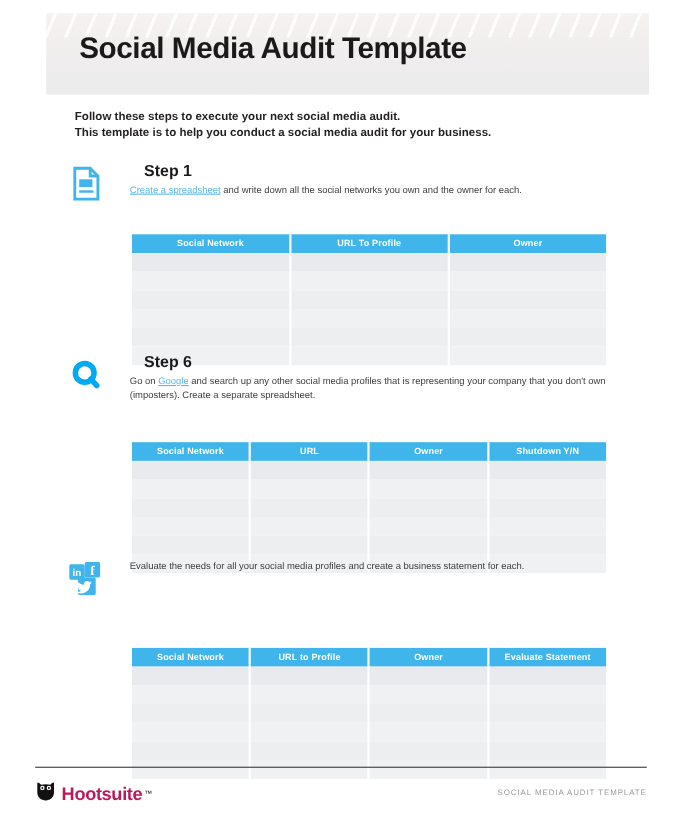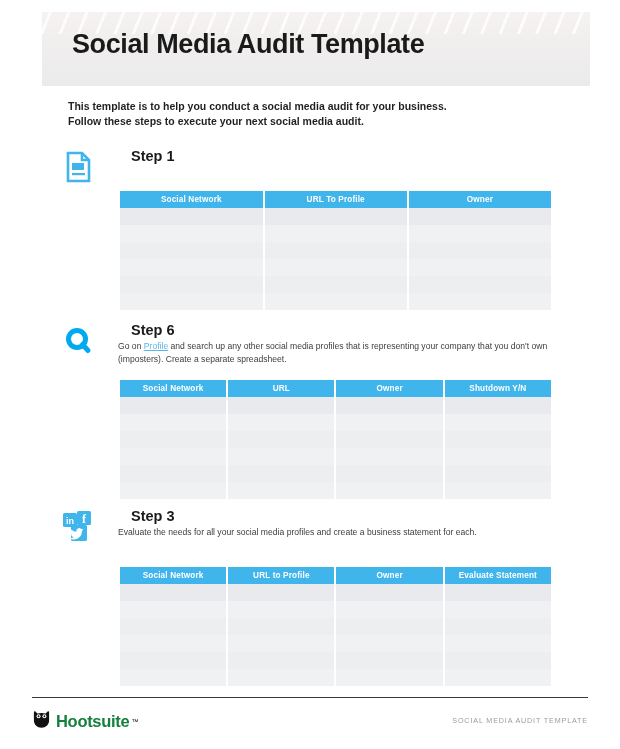--- a/index.html
+++ b/index.html
@@ -102,20 +102,21 @@
     text-decoration: underline;
   }
 
   
   .audit-table {
     position: absolute;
     left: 120px;
     width: 431px;
     border-collapse: collapse;
     table-layout: fixed;
+    margin-top: 22px;
   }
   .audit-table th {
     background: #3fb5ec;
     color: #ffffff;
     font-size: 8.2px;
     font-weight: bold;
     letter-spacing: .15px;
     height: 17px;
     text-align: center;
     border-right: 2px solid #ffffff;
@@ -152,21 +153,21 @@
     position: absolute;
     left: 0;
     top: 0;
     display: flex;
     align-items: center;
     gap: 5px;
   }
   .brand-name {
     font-size: 16.5px;
     font-weight: bold;
-    color: #15803d;
+    color: #be185d;
     letter-spacing: -0.3px;
   }
   .brand-tm {
     font-size: 7px;
     color: #121212;
     vertical-align: super;
     margin-left: -3px;
   }
   .footer-right {
     position: absolute;
@@ -181,35 +182,36 @@
 </style>
 </head>
 <body>
 
 <div class="header-band">
   <div class="header-stripes"></div>
   <div class="header-title">Social Media Audit Template</div>
 </div>
 
 <div class="intro">
+  <div>Follow these steps to execute your next social media audit.</div>
   <div>This template is to help you conduct a social media audit for your business.</div>
-  <div>Follow these steps to execute your next social media audit.</div>
 </div>
 
 <div class="step" style="top:148px;">
   <div class="step-icon">
     <svg width="34" height="34" viewBox="0 0 34 34" aria-hidden="true">
       <path d="M6 3 h14 l7 7 v21 h-21 z" fill="none" stroke="#3fb5ec" stroke-width="2.6"></path>
       <path d="M20 3 v7 h7" fill="none" stroke="#3fb5ec" stroke-width="2.6"></path>
       <rect x="10" y="13" width="12" height="7" fill="#3fb5ec"></rect>
       <rect x="10" y="23" width="13" height="2.2" fill="#3fb5ec"></rect>
     </svg>
   </div>
   <div class="step-body">
     <div class="step-title">Step 1</div>
+    <p class="step-desc"><a class="step-link" href="#">Create a spreadsheet</a><span> and write down all the social networks you own and the owner for each.</span></p>
   </div>
 </div>
 
 <table class="audit-table" style="top:191px;">
   <thead>
     <tr>
       <th style="width:33.4%">Social Network</th>
       <th style="width:33.3%">URL To Profile</th>
       <th style="width:33.3%">Owner</th>
     </tr>
@@ -250,21 +252,21 @@
 
 <div class="step" style="top:322px;">
   <div class="step-icon">
     <svg width="34" height="34" viewBox="0 0 34 34" aria-hidden="true">
       <circle cx="15" cy="15" r="8.5" fill="none" stroke="#00a9f0" stroke-width="5"></circle>
       <line x1="20.5" y1="20.5" x2="26" y2="26.5" stroke="#00a9f0" stroke-width="5" stroke-linecap="round"></line>
     </svg>
   </div>
   <div class="step-body">
     <div class="step-title">Step 6</div>
-    <p class="step-desc"><span>Go on </span><a class="step-link" href="#">Profile</a><span> and search up any other social media profiles that is representing your company that you</span> <span>don't own (imposters). Create a separate spreadsheet.</span></p>
+    <p class="step-desc"><span>Go on </span><a class="step-link" href="#">Google</a><span> and search up any other social media profiles that is representing your company that you</span> <span>don't own (imposters). Create a separate spreadsheet.</span></p>
   </div>
 </div>
 
 <table class="audit-table" style="top:380px;">
   <thead>
     <tr>
       <th style="width:25%">Social Network</th>
       <th style="width:25%">URL</th>
       <th style="width:25%">Owner</th>
       <th style="width:25%">Shutdown Y/N</th>
@@ -315,21 +317,20 @@
     <svg width="36" height="36" viewBox="0 0 36 36" aria-hidden="true">
       <rect x="1" y="3" width="14" height="14" rx="1.5" fill="#3fb5ec"></rect>
       <text x="8" y="13.5" font-family="Liberation Sans, sans-serif" font-size="9" font-weight="bold" fill="#ffffff" text-anchor="middle">in</text>
       <rect x="15" y="1" width="14" height="14" rx="1.5" fill="#3fb5ec"></rect>
       <text x="22" y="12.5" font-family="Liberation Serif, serif" font-size="12" font-weight="bold" fill="#ffffff" text-anchor="middle">f</text>
       <rect x="9" y="15" width="16" height="16" rx="1.5" fill="#3fb5ec"></rect>
       <path d="M22 20.3c-.6.3-1.2.45-1.8.52.65-.4 1.14-1 1.38-1.74-.6.36-1.28.62-2 .76a3.1 3.1 0 0 0-5.3 2.83c-2.6-.13-4.9-1.37-6.43-3.27a3.1 3.1 0 0 0 .96 4.14c-.5-.02-.98-.16-1.4-.38v.04c0 1.5 1.06 2.75 2.48 3.04-.26.07-.54.1-.82.1-.2 0-.4-.02-.58-.06a3.1 3.1 0 0 0 2.9 2.15 6.23 6.23 0 0 1-4.6 1.29 8.78 8.78 0 0 0 13.52-7.4v-.4c.6-.44 1.13-.99 1.55-1.62z" fill="#ffffff" transform="translate(-0.2,-1.2) scale(0.92) translate(1.6,2.2)"></path>
     </svg>
   </div>
   <div class="step-body">
-    <div class="step-title">Step 3</div>
     <p class="step-desc"><span>Evaluate the needs for all your social media profiles and create a business statement for each.</span><br></p>
   </div>
 </div>
 
 <table class="audit-table" style="top:567px;">
   <thead>
     <tr>
       <th style="width:25%">Social Network</th>
       <th style="width:25%">URL to Profile</th>
       <th style="width:25%">Owner</th>

